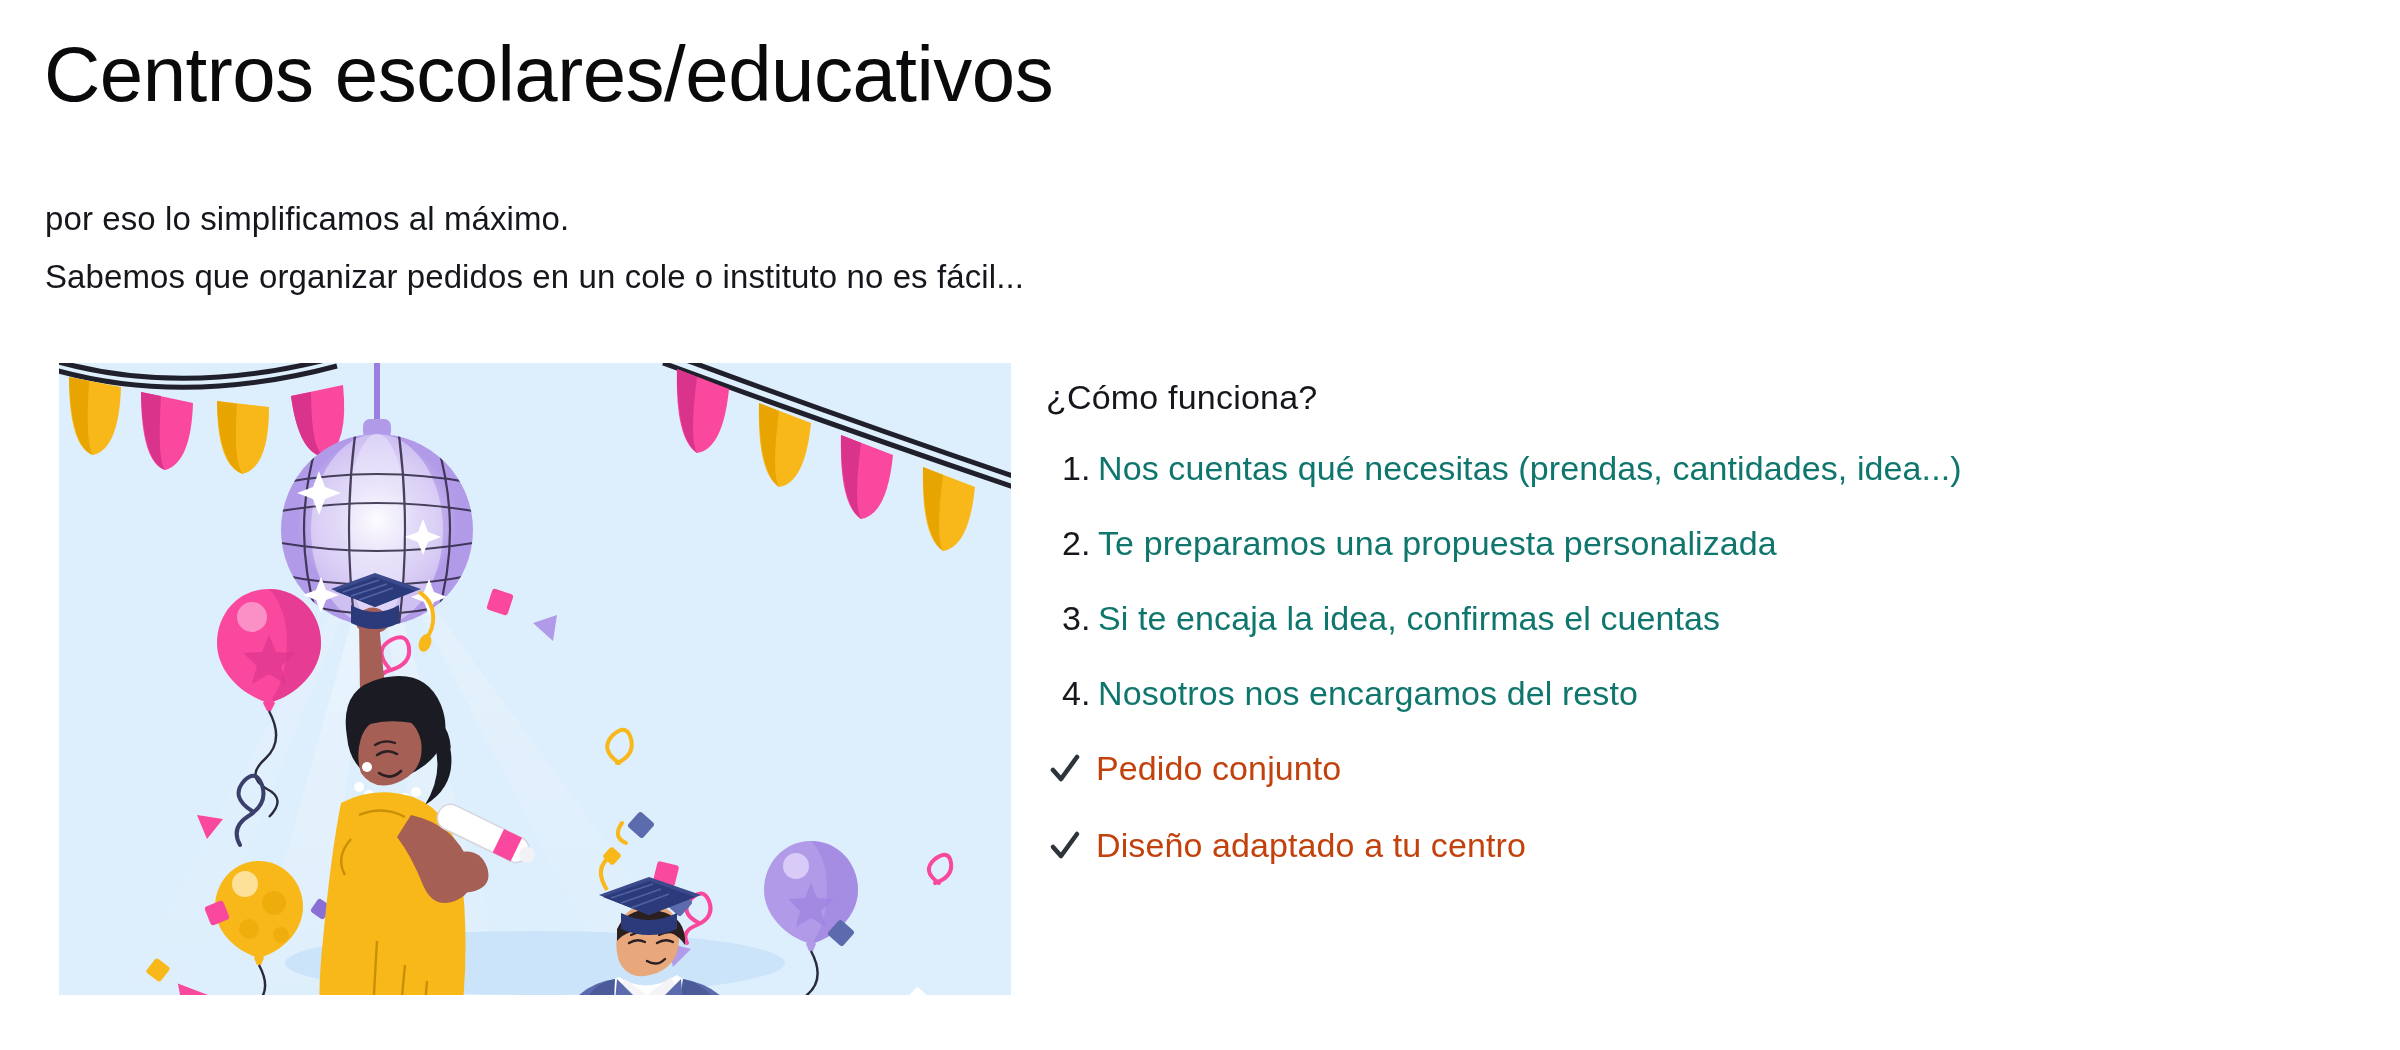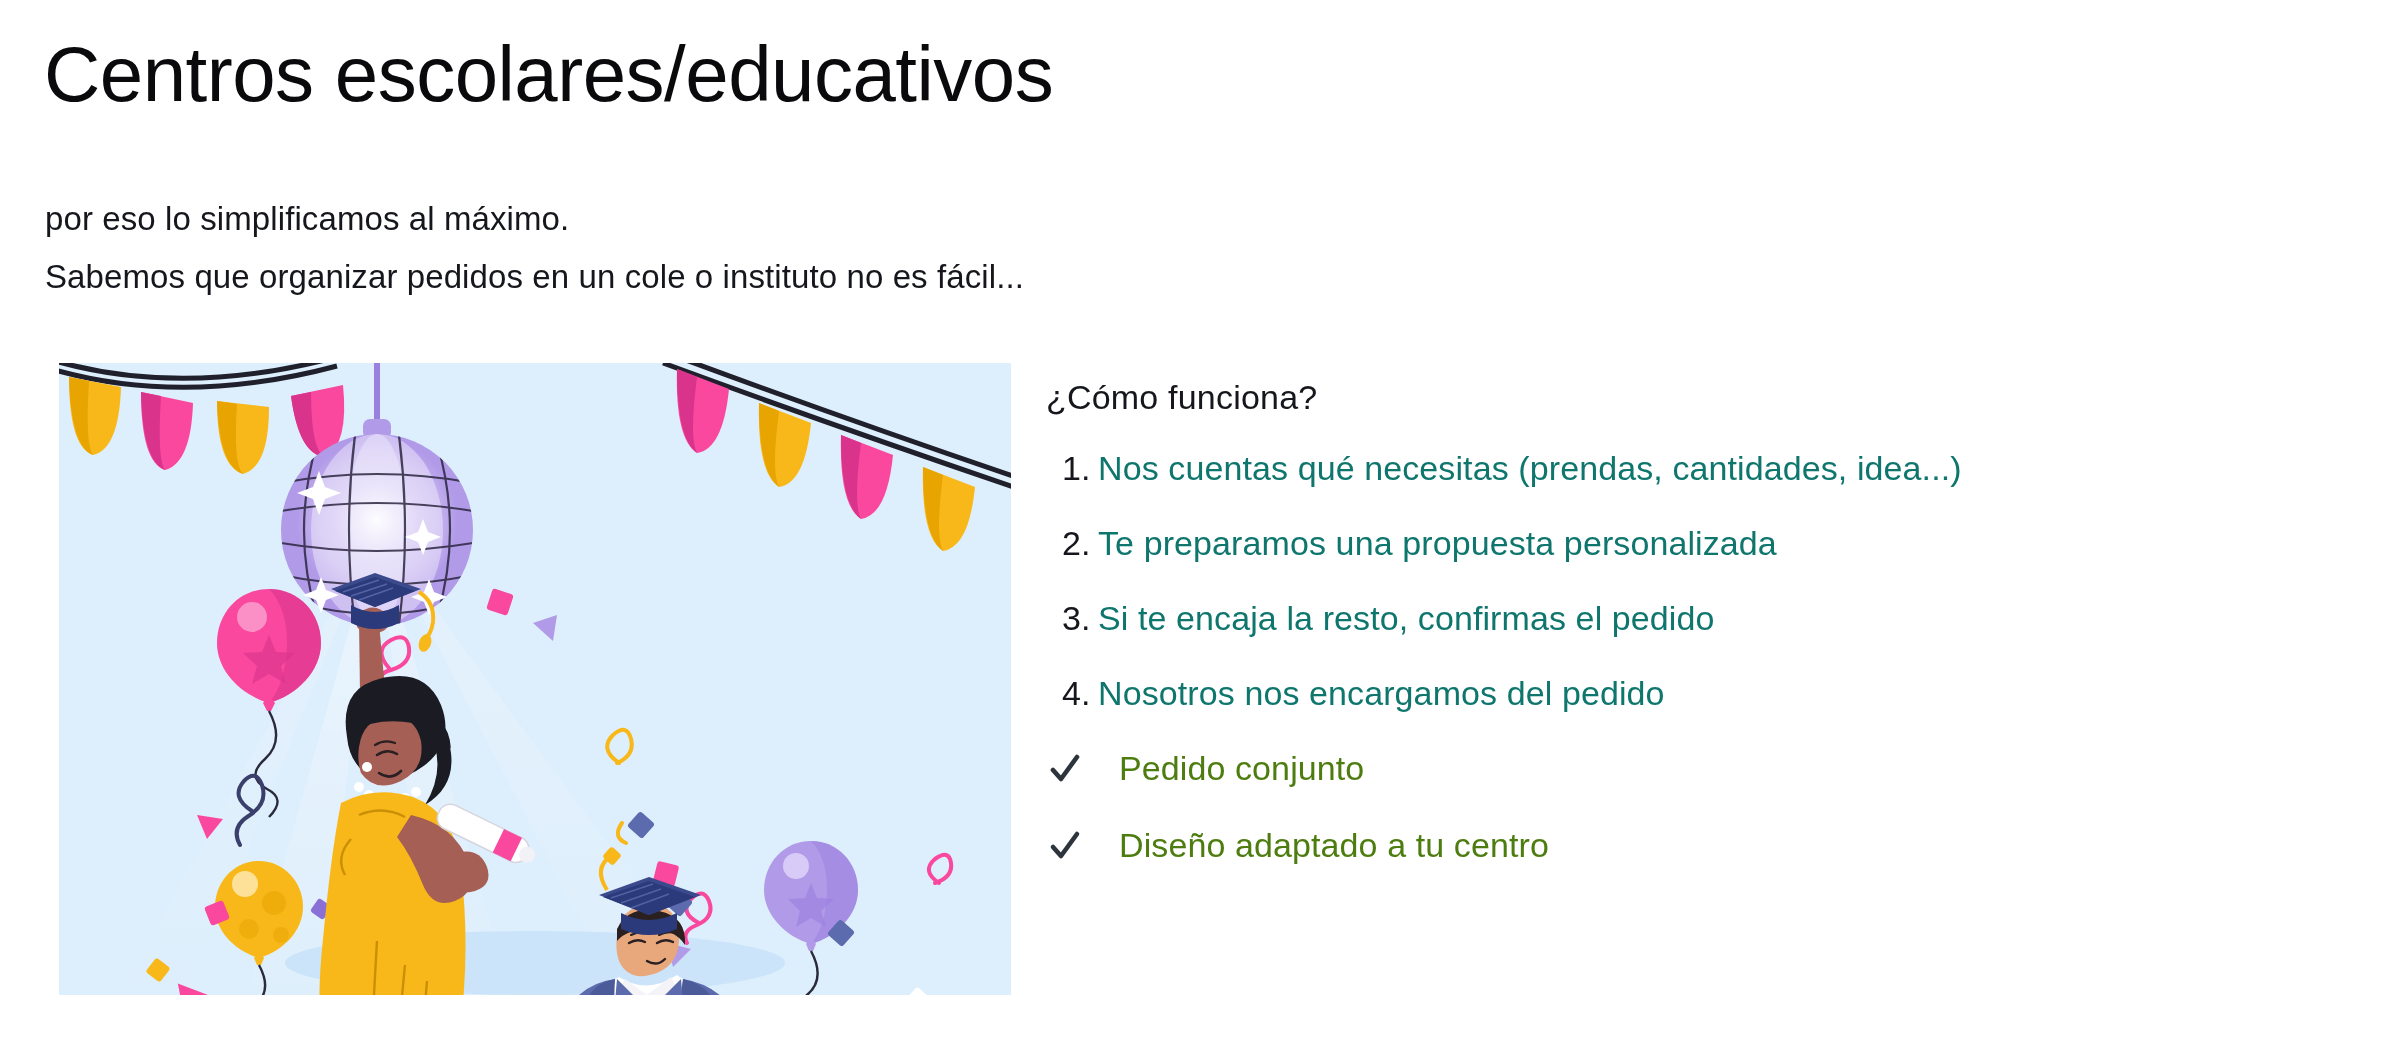--- a/index.html
+++ b/index.html
@@ -118,25 +118,24 @@
   .perks {
     list-style: none;
     margin: 12px 0 0 0;
     padding: 0;
   }
   .perks li {
     display: flex;
     align-items: center;
     font-size: 34px;
     line-height: 51px;
-    color: #4d7c0f;
+    color: #c2410c;
     margin-bottom: 26px;
     letter-spacing: 0.1px;
     white-space: nowrap;
-    gap: 23px;
   }
   .perks .check {
     display: inline-flex;
     align-items: center;
     justify-content: center;
     width: 38px;
     height: 38px;
     margin-right: 12px;
     flex: 0 0 auto;
   }
@@ -520,22 +519,22 @@
       </svg>
     </div>
 
     <div class="info-col">
 
       <div class="info-heading">¿Cómo funciona?</div>
 
       <ol class="steps">
         <li>Nos cuentas qué necesitas (prendas, cantidades, idea...)</li>
         <li>Te preparamos una propuesta personalizada</li>
-        <li>Si te encaja la resto, confirmas el pedido</li>
-        <li>Nosotros nos encargamos del pedido</li>
+        <li>Si te encaja la idea, confirmas el cuentas</li>
+        <li>Nosotros nos encargamos del resto</li>
       </ol>
 
       <ul class="perks">
         <li>
           <span class="check">
             <svg width="34" height="34" viewBox="0 0 34 34" aria-hidden="true">
               <path d="M5 18 L13 27 L29 5" fill="none" stroke="#2e343b" stroke-width="4.6" stroke-linecap="round" stroke-linejoin="round"></path>
             </svg>
           </span>
           <span>Pedido conjunto</span>

